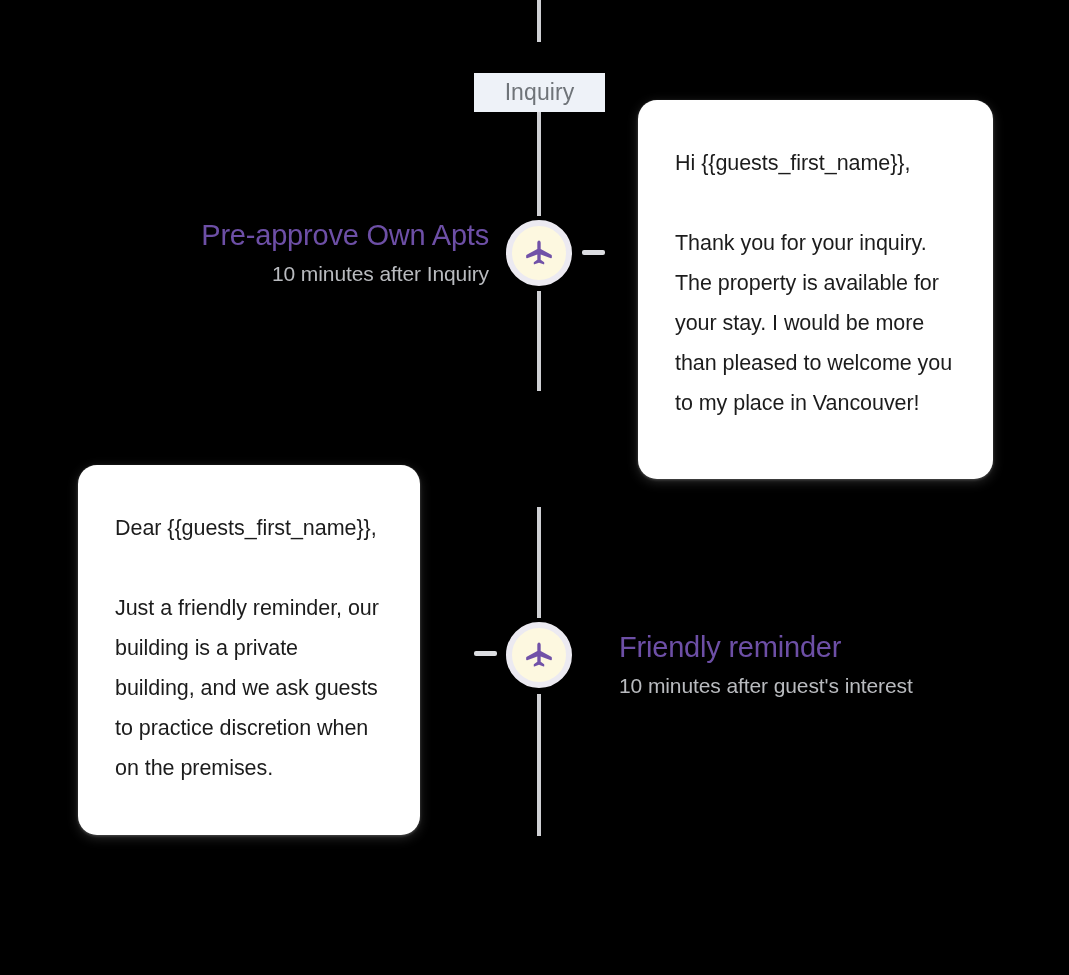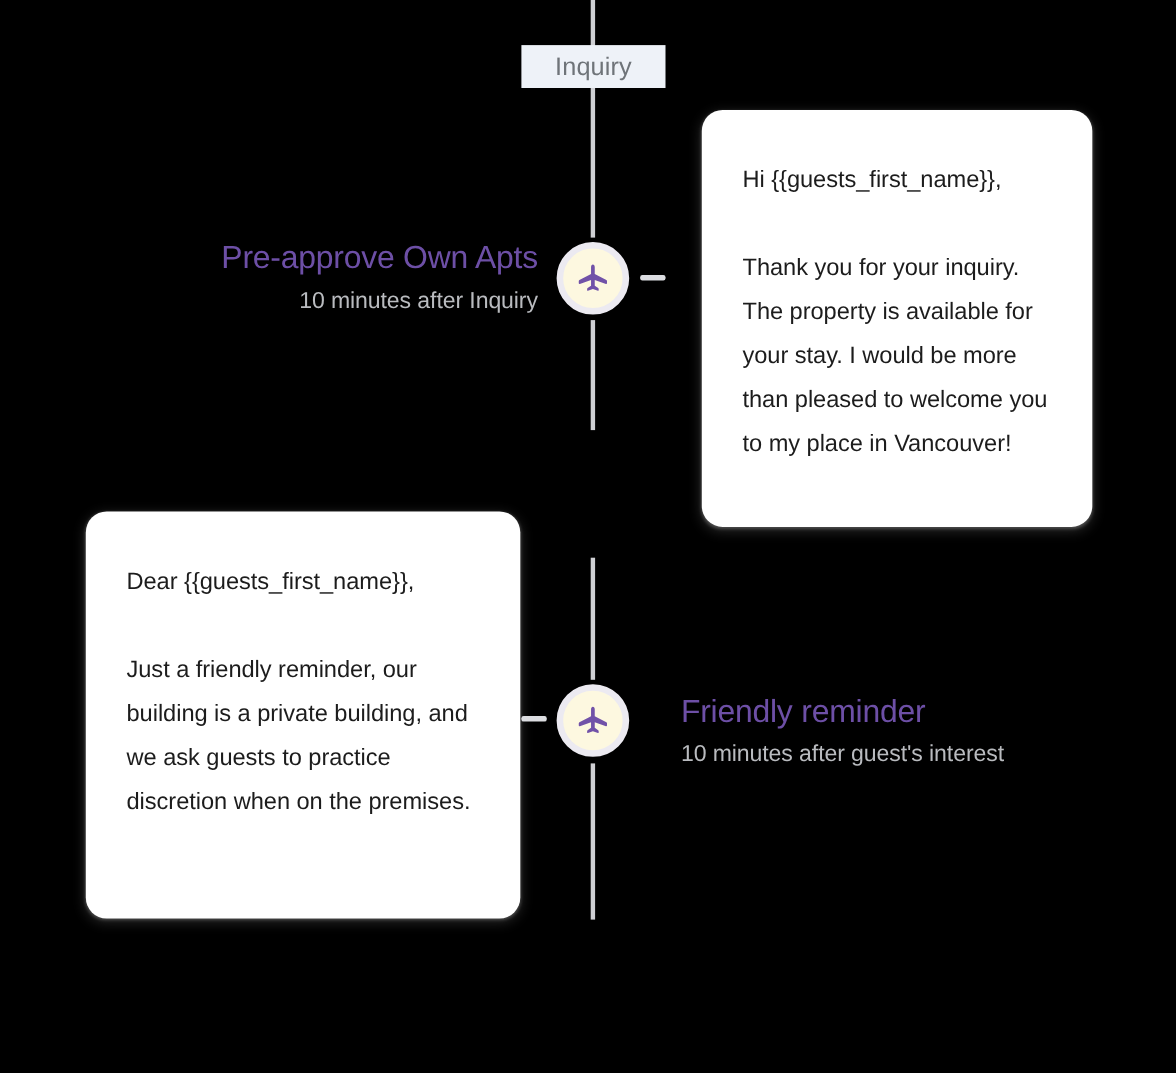--- a/index.html
+++ b/index.html
@@ -39,20 +39,21 @@
     position: absolute;
     display: flex;
     align-items: center;
     justify-content: center;
     text-align: center;
     color: #6f7479;
     font-size: 23px;
     line-height: 1.38;
     letter-spacing: 0.1px;
     background: #eef3f9;
+    margin-top: 32px;
   }
   .stage-inquiry {
     left: 474px; top: 41px;
     width: 131px; height: 39px;
     background: #eef2f8;
   }
   .stage-interest {
     left: 459px; top: 390px;
     width: 160px; height: 118px;
     background: linear-gradient(150deg, #f5f9fd 0%, #eef3fa 55%, #e7eef7 100%);
@@ -109,21 +110,21 @@
   
   .card {
     position: absolute;
     background: #ffffff;
     border-radius: 19px;
     box-shadow: 0 3px 12px rgba(255,255,255,0.16),
                 0 1px 3px rgba(255,255,255,0.22);
     padding: 43px 40px 40px 37px;
   }
   .card-right { left: 638px; top: 100px; width: 355px; height: 379px; }
-  .card-left  { left: 78px;  top: 465px; width: 395px; height: 370px; }
+  .card-left  { left: 78px;  top: 465px; width: 342px; height: 370px; }
 
   .card p {
     color: #1c1c1c;
     font-size: 21.5px;
     line-height: 40px;
     letter-spacing: -0.05px;
   }
   .card p + p { margin-top: 40px; }
 </style>
 </head>

